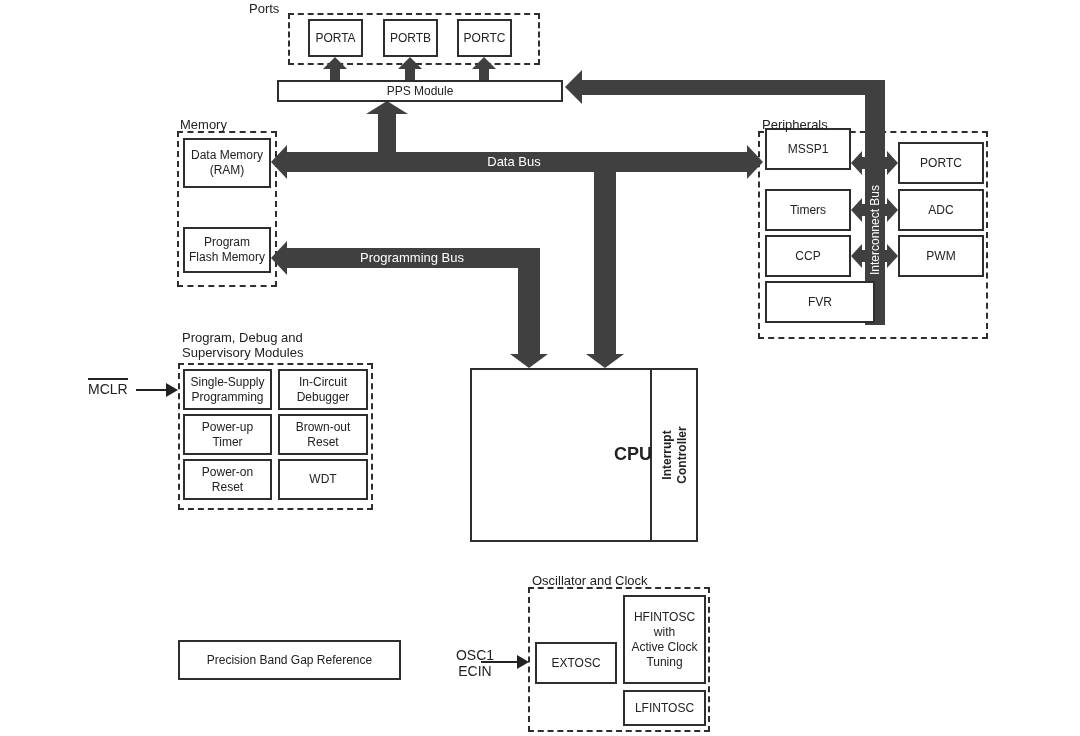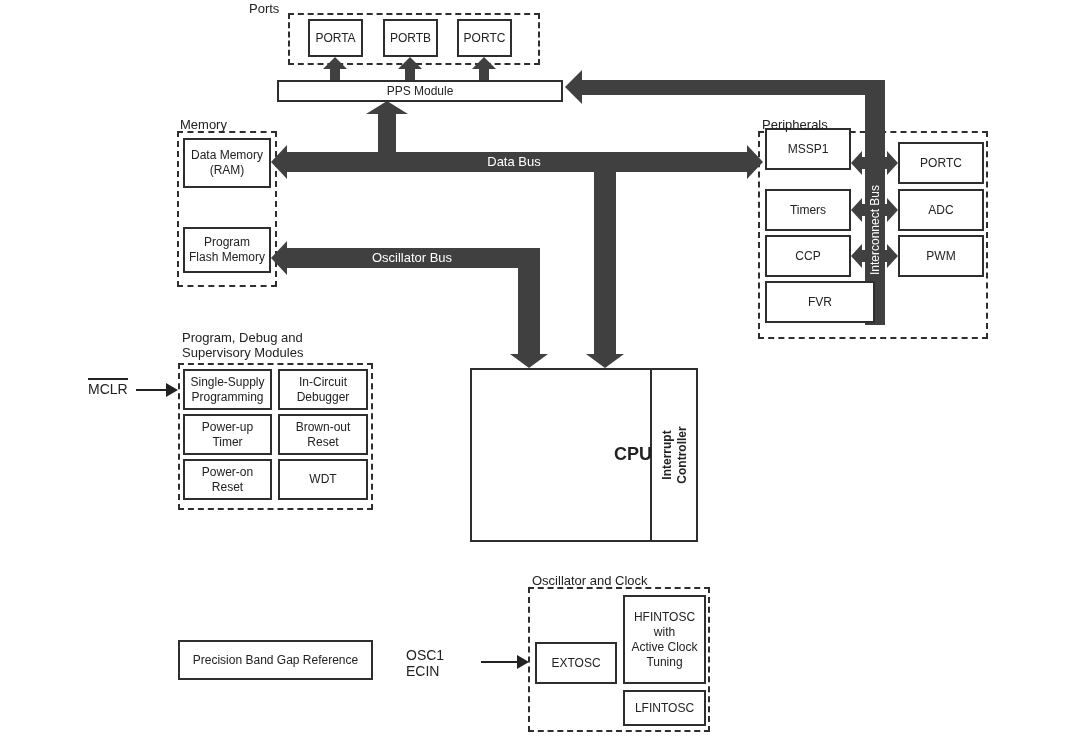--- a/index.html
+++ b/index.html
@@ -74,21 +74,21 @@
   <div class="buslabel" style="left:449px;top:152px;width:130px;height:20px;line-height:20px">Data Bus</div>
 
   <div class="bus" style="left:378px;top:113px;width:18px;height:41px"></div>
   <div class="tri" style="left:366px;top:101px;border-left:21px solid transparent;border-right:21px solid transparent;border-bottom:13px solid var(--bus)"></div>
 
   <div class="bus" style="left:594px;top:171px;width:22px;height:184px"></div>
   <div class="tri" style="left:586px;top:354px;border-left:19px solid transparent;border-right:19px solid transparent;border-top:14px solid var(--bus)"></div>
 
   <div class="tri" style="left:271px;top:241px;border-top:17px solid transparent;border-bottom:17px solid transparent;border-right:16px solid var(--bus)"></div>
   <div class="bus" style="left:287px;top:248px;width:253px;height:20px"></div>
-  <div class="buslabel" style="left:347px;top:248px;width:130px;height:20px;line-height:20px">Oscillator Bus</div>
+  <div class="buslabel" style="left:347px;top:248px;width:130px;height:20px;line-height:20px">Programming Bus</div>
   <div class="bus" style="left:518px;top:248px;width:22px;height:107px"></div>
   <div class="tri" style="left:510px;top:354px;border-left:19px solid transparent;border-right:19px solid transparent;border-top:14px solid var(--bus)"></div>
 
   <div class="glabel" style="left:762px;top:117px">Peripherals</div>
   <div class="dashed" style="left:758px;top:131px;width:230px;height:208px"></div>
 
   <div class="bus" style="left:865px;top:80px;width:20px;height:245px"></div>
   <div class="vlabel" style="left:815px;top:222px;width:120px;height:16px;line-height:16px;font-size:12px;color:#fff">Interconnect Bus</div>
 
   <div class="box" style="left:765px;top:128px;width:86px;height:42px">MSSP1</div>
@@ -141,20 +141,20 @@
 
   <div class="glabel" style="left:532px;top:573px">Oscillator and Clock</div>
   <div class="dashed" style="left:528px;top:587px;width:182px;height:145px"></div>
   <div class="box" style="left:535px;top:642px;width:82px;height:42px">EXTOSC</div>
   <div class="box" style="left:623px;top:595px;width:83px;height:89px">HFINTOSC
 with
 Active Clock
 Tuning</div>
   <div class="box" style="left:623px;top:690px;width:83px;height:36px">LFINTOSC</div>
 
-  <div class="note" style="left:406px;top:647px;width:50px;">OSC1
+  <div class="note" style="left:450px;top:647px;width:50px;text-align:center">OSC1
 ECIN</div>
   <div class="thinline" style="left:481px;top:661px;width:36px;height:2px"></div>
   <div class="tri" style="left:517px;top:655px;border-top:7px solid transparent;border-bottom:7px solid transparent;border-left:12px solid var(--ink)"></div>
 
-  <div class="box" style="left:178px;top:640px;width:195px;height:40px">Precision Band Gap Reference</div>
+  <div class="box" style="left:178px;top:640px;width:223px;height:40px">Precision Band Gap Reference</div>
 
 </div>
 
 </body></html>

